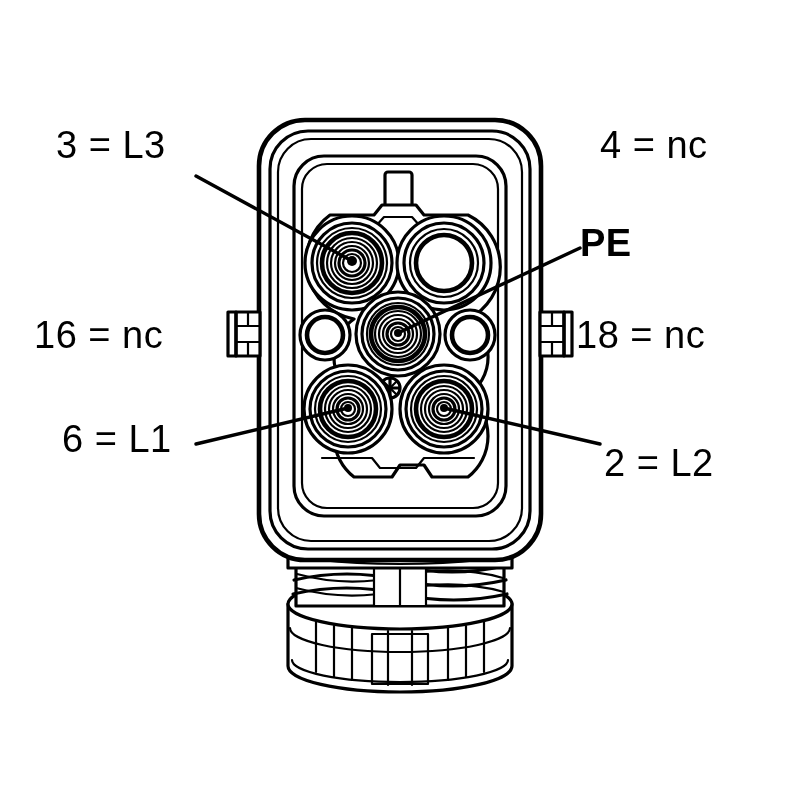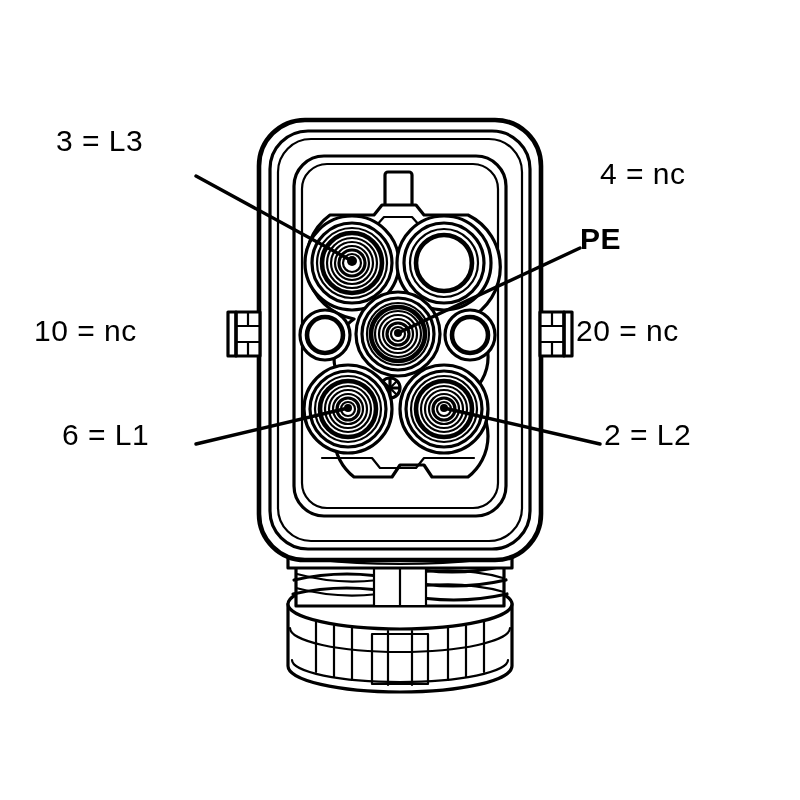--- a/index.html
+++ b/index.html
@@ -24,35 +24,35 @@
   #drawing {
     position: absolute;
     left: 0;
     top: 0;
     width: 800px;
     height: 800px;
   }
   .pin-label {
     position: absolute;
     font-family: "Liberation Sans", sans-serif;
-    font-size: 30px;
+    font-size: 38px;
     font-weight: 400;
     color: #000000;
     letter-spacing: 0.5px;
     white-space: nowrap;
     line-height: 1;
     text-align: right;
   }
   .lbl-l3  { left: 56px;  top: 126px; }
-  .lbl-nc4 { left: 600px; top: 126px; margin-top: 33px; }
+  .lbl-nc4 { left: 600px; top: 126px; }
   .lbl-pe  { left: 580px; top: 224px; font-weight: bold; }
   .lbl-nc11{ left: 34px;  top: 316px; }
   .lbl-nc12{ left: 576px; top: 316px; }
   .lbl-l1  { left: 62px;  top: 420px; }
-  .lbl-l2  { left: 604px; top: 420px; }
+  .lbl-l2  { left: 604px; top: 444px; }
 </style>
 </head>
 <body>
 
 <div id="stage">
 
   <svg id="drawing" viewBox="0 0 800 800">
     <defs>
       <style>
         .ln   { fill:none; stroke:#000; stroke-width:3.2; stroke-linecap:round; stroke-linejoin:round; }
@@ -227,18 +227,18 @@
       <line class="lead" x1="196" y1="176" x2="352" y2="261"></line>
       <line class="lead" x1="580" y1="248" x2="398" y2="333"></line>
       <line class="lead" x1="196" y1="444" x2="348" y2="408"></line>
       <line class="lead" x1="600" y1="444" x2="444" y2="408"></line>
     </g>
   </svg>
 
   <div class="pin-label lbl-l3">3 = L3</div>
   <div class="pin-label lbl-nc4">4 = nc</div>
   <div class="pin-label lbl-pe">PE</div>
-  <div class="pin-label lbl-nc11">10 = nc</div>
-  <div class="pin-label lbl-nc12">20 = nc</div>
+  <div class="pin-label lbl-nc11">16 = nc</div>
+  <div class="pin-label lbl-nc12">18 = nc</div>
   <div class="pin-label lbl-l1">6 = L1</div>
   <div class="pin-label lbl-l2">2 = L2</div>
 
 </div>
 
 </body></html>

